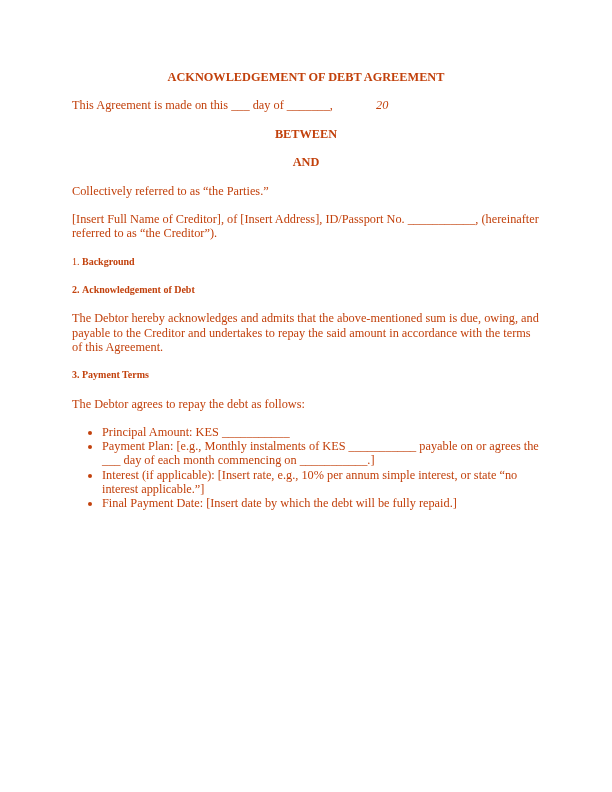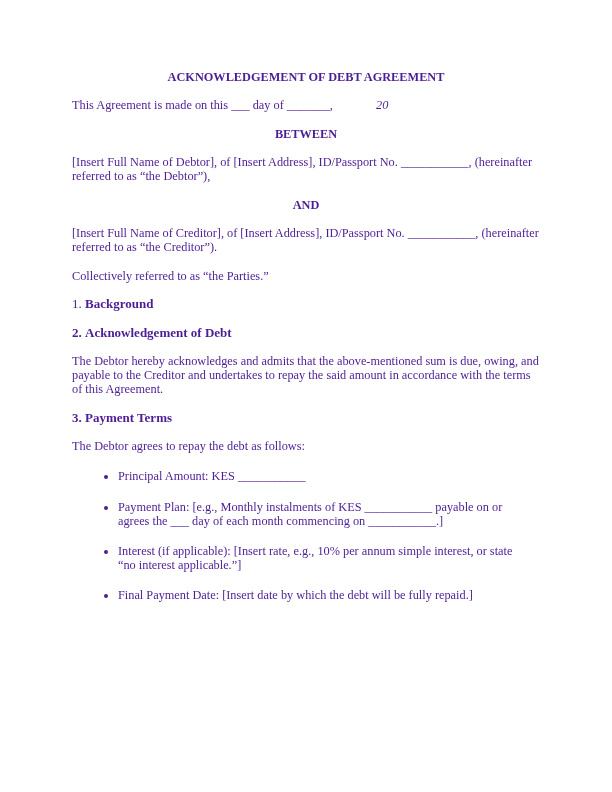--- a/index.html
+++ b/index.html
@@ -1,58 +1,57 @@
 <!DOCTYPE html>
 <html><head>
 <meta charset="utf-8">
 <style>
   html, body { margin: 0; padding: 0; background: #ffffff; }
   .page {
     position: relative;
     width: 612px;
     height: 792px;
     background: #ffffff;
-    color: #4c1d95;
+    color: #c2410c;
     font-family: "Liberation Serif", "DejaVu Serif", serif;
     font-size: 12.3px;
     line-height: 14.2px;
     box-sizing: border-box;
     padding: 70px 72px 0 72px;
     overflow: hidden;
   }
   .block { margin: 0 0 14.2px 0; }
   .title { text-align: center; font-weight: bold; }
   .bold { font-weight: bold; text-align: center; }
   .italic { font-style: italic; margin-left: 40px; }
-  h2.sec-heading { font-size: 13px; line-height: 14.2px; font-weight: normal; margin: 0 0 14.2px 0; }
+  h2.sec-heading { font-size: 10px; line-height: 14.2px; font-weight: normal; margin: 0 0 14.2px 0; }
   ul.bullets {
     margin: 0 0 14.2px 0;
     padding-left: 30px;
     list-style: disc outside;
   }
-  ul.bullets li { margin: 16px; padding: 0; }
+  ul.bullets li { margin: 0; padding: 0; }
 </style>
 </head>
 <body>
 
 <div class="page">
 
   <div class="block title">ACKNOWLEDGEMENT OF DEBT AGREEMENT</div>
 
   <p class="block"><span>This Agreement is made on this ___ day of _______, </span><span class="italic">20</span></p>
 
   <p class="block bold">BETWEEN</p>
 
-  <p class="block">[Insert Full Name of Debtor], of [Insert Address], ID/Passport No. ___________, (hereinafter referred to as “the Debtor”),</p>
 
   <p class="block bold">AND</p>
 
+  <p class="block">Collectively referred to as “the Parties.”</p>
+
   <p class="block">[Insert Full Name of Creditor], of [Insert Address], ID/Passport No. ___________, (hereinafter referred to as “the Creditor”).</p>
-
-  <p class="block">Collectively referred to as “the Parties.”</p>
 
   <h2 class="sec-heading"><span>1.</span> <span class="bold">Background</span></h2>
 
 
   <h2 class="sec-heading"><span class="bold">2.</span> <span class="bold">Acknowledgement of Debt</span></h2>
 
   <p class="block">The Debtor hereby acknowledges and admits that the above-mentioned sum is due, owing, and payable to the Creditor and undertakes to repay the said amount in accordance with the terms of this Agreement.</p>
 
   <h2 class="sec-heading"><span class="bold">3.</span> <span class="bold">Payment Terms</span></h2>
 

